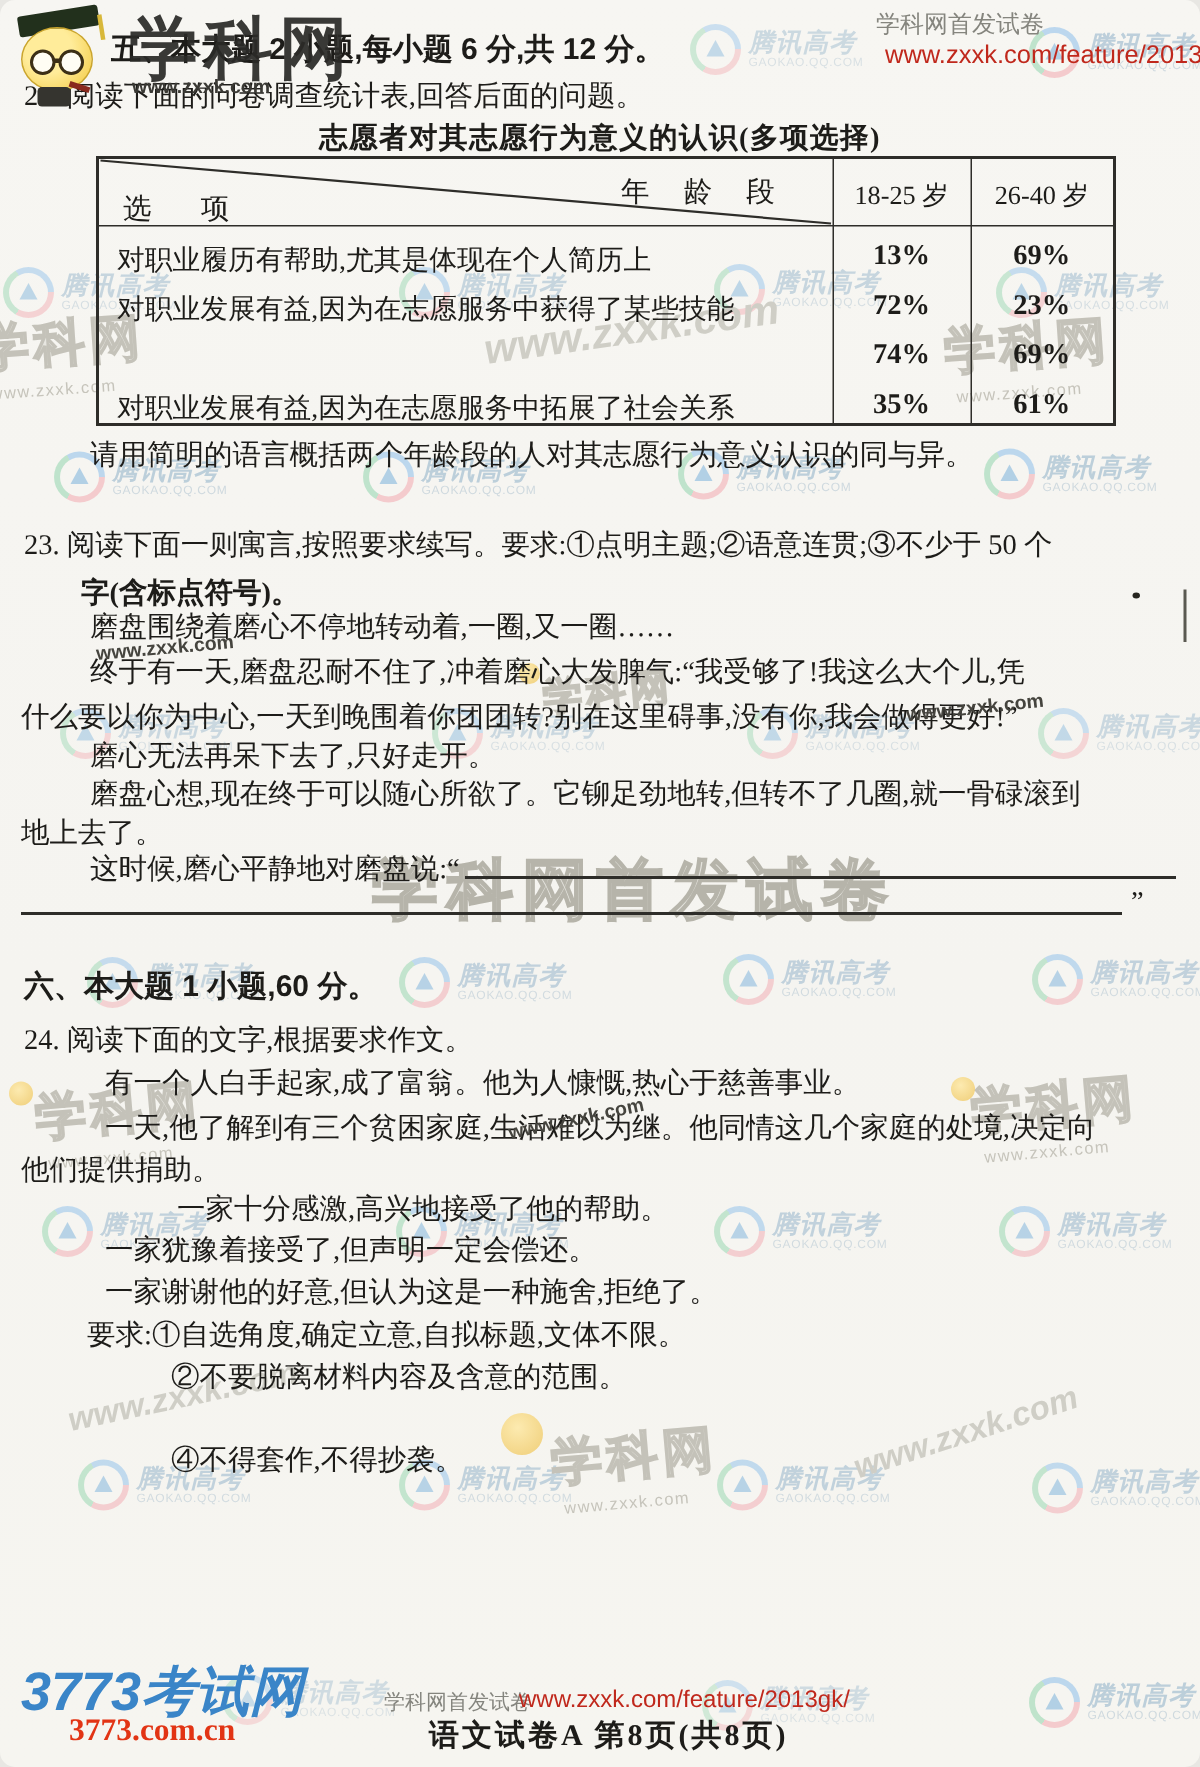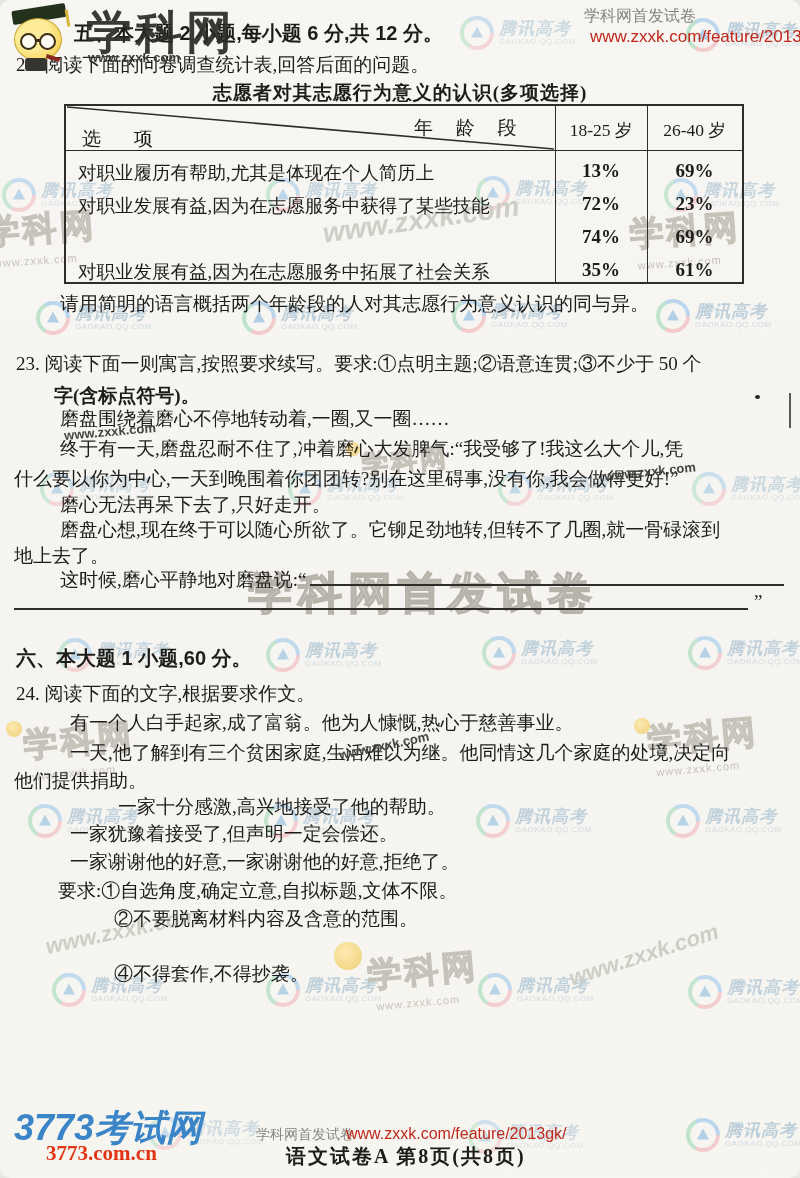--- a/index.html
+++ b/index.html
@@ -147,21 +147,21 @@
   <div class="ln kai" style="left:754px;top:589px;">”</div>
   <div class="big-release">学科网首发试卷</div>
 
   <div class="ln hd" style="left:16px;top:645px;">六、本大题 1 小题,60 分。</div>
   <div class="ln" style="left:16px;top:681px;">24. 阅读下面的文字,根据要求作文。</div>
   <div class="ln kai" style="left:70px;top:710px;">有一个人白手起家,成了富翁。他为人慷慨,热心于慈善事业。</div>
   <div class="ln kai" style="left:70px;top:740px;">一天,他了解到有三个贫困家庭,生活难以为继。他同情这几个家庭的处境,决定向</div>
   <div class="ln kai" style="left:14px;top:768px;">他们提供捐助。</div>
   <div class="ln kai" style="left:70px;top:794px;margin-left:48px;">一家十分感激,高兴地接受了他的帮助。</div>
   <div class="ln kai" style="left:70px;top:821px;">一家犹豫着接受了,但声明一定会偿还。</div>
-  <div class="ln kai" style="left:70px;top:849px;">一家谢谢他的好意,一家谢谢他的好意,拒绝了。</div>
+  <div class="ln kai" style="left:70px;top:849px;">一家谢谢他的好意,但认为这是一种施舍,拒绝了。</div>
   <div class="ln" style="left:58px;top:878px;">要求:①自选角度,确定立意,自拟标题,文体不限。</div>
   <div class="ln" style="left:114px;top:906px;">②不要脱离材料内容及含意的范围。</div>
   <div class="ln" style="left:114px;top:961px;">④不得套作,不得抄袭。</div>
 
   <div class="l3773-main">3773考试网</div>
   <div class="l3773-sub">3773.com.cn</div>
   <div class="rel-gray" style="left:256px;top:1126px;font-size:14px;">学科网首发试卷</div>
   <div class="rel-red" style="left:346px;top:1125px;font-size:16px;">www.zxxk.com/feature/2013gk/</div>
   <div class="page-info">语文试卷A 第8页(共8页)</div>
 

